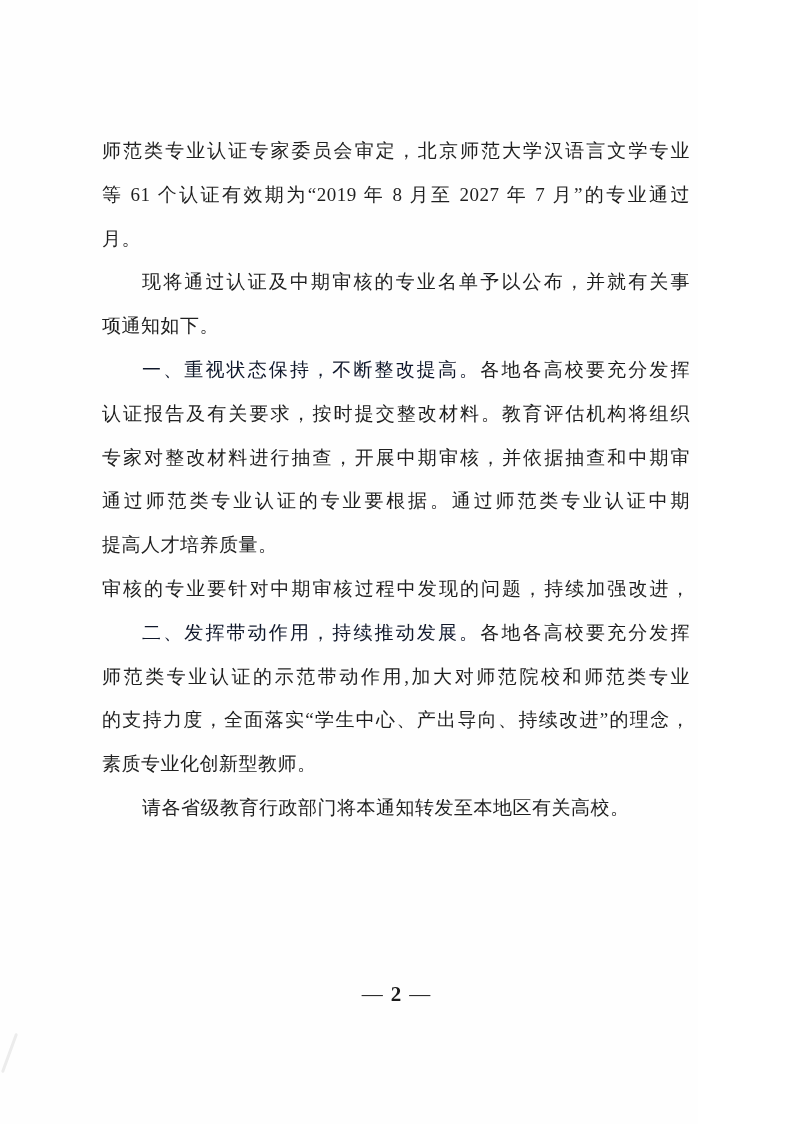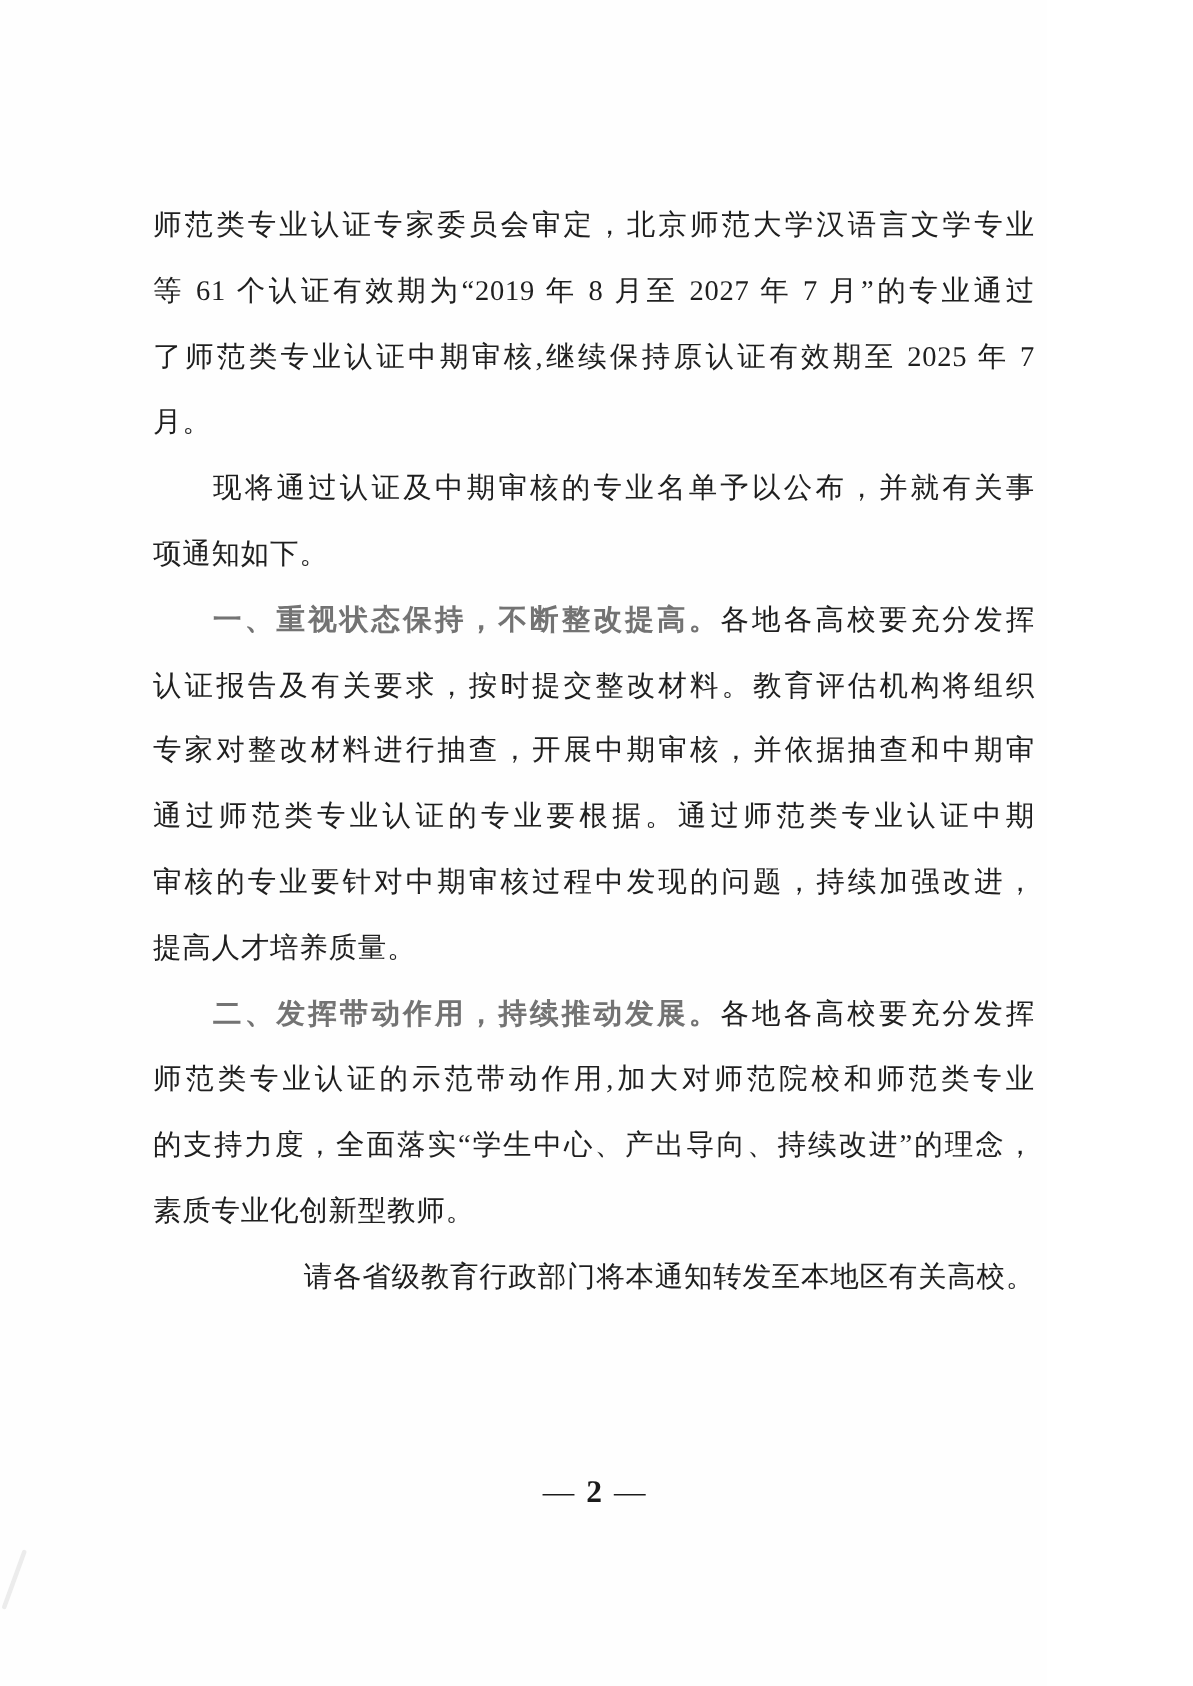--- a/index.html
+++ b/index.html
@@ -29,26 +29,25 @@
     text-align: left;
     white-space: normal;
   }
   .fill {
     text-align: justify;
     text-align-last: justify;
     text-justify: inter-character;
   }
   .ind {
     text-indent: 40px;
-    text-align: right;
   }
   .bh {
     font-family: "Liberation Sans", "DejaVu Sans", sans-serif;
-    font-weight: 700;
-    color: #737373;
+    font-weight: 400;
+    color: #0f172a;
   }
   .footer {
     position: absolute;
     left: 102px;
     top: 982px;
     width: 588px;
     text-align: center;
     font-size: 21px;
     color: #1b1b1b;
   }
@@ -73,36 +72,35 @@
 </head>
 <body>
 
 <div class="page">
 
   <div class="content">
 
     <div class="para">
       <div class="line fill">师范类专业认证专家委员会审定，北京师范大学汉语言文学专业</div>
       <div class="line fill">等 61 个认证有效期为“2019 年 8 月至 2027 年 7 月”的专业通过</div>
-      <div class="line fill">了师范类专业认证中期审核,继续保持原认证有效期至 2025 年 7</div>
       <div class="line">月。</div>
     </div>
 
     <div class="para">
       <div class="line fill ind">现将通过认证及中期审核的专业名单予以公布，并就有关事</div>
       <div class="line">项通知如下。</div>
     </div>
 
     <div class="para">
       <div class="line fill ind"><span class="bh">一、重视状态保持，不断整改提高。</span><span>各地各高校要充分发挥</span></div>
       <div class="line fill">认证报告及有关要求，按时提交整改材料。教育评估机构将组织</div>
       <div class="line fill">专家对整改材料进行抽查，开展中期审核，并依据抽查和中期审</div>
       <div class="line fill">通过师范类专业认证的专业要根据。通过师范类专业认证中期</div>
+      <div class="line">提高人才培养质量。</div>
       <div class="line fill">审核的专业要针对中期审核过程中发现的问题，持续加强改进，</div>
-      <div class="line">提高人才培养质量。</div>
     </div>
 
     <div class="para">
       <div class="line fill ind"><span class="bh">二、发挥带动作用，持续推动发展。</span><span>各地各高校要充分发挥</span></div>
       <div class="line fill">师范类专业认证的示范带动作用,加大对师范院校和师范类专业</div>
       <div class="line fill">的支持力度，全面落实“学生中心、产出导向、持续改进”的理念，</div>
       <div class="line">素质专业化创新型教师。</div>
     </div>
 
     <div class="para">

